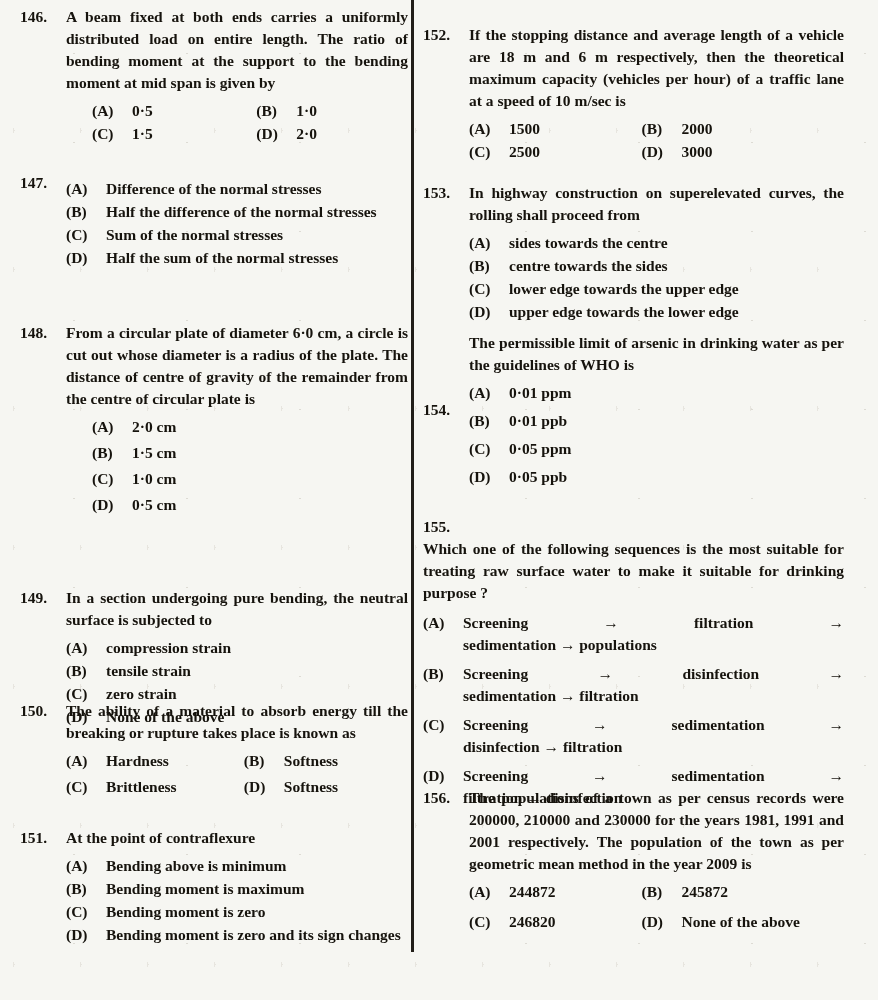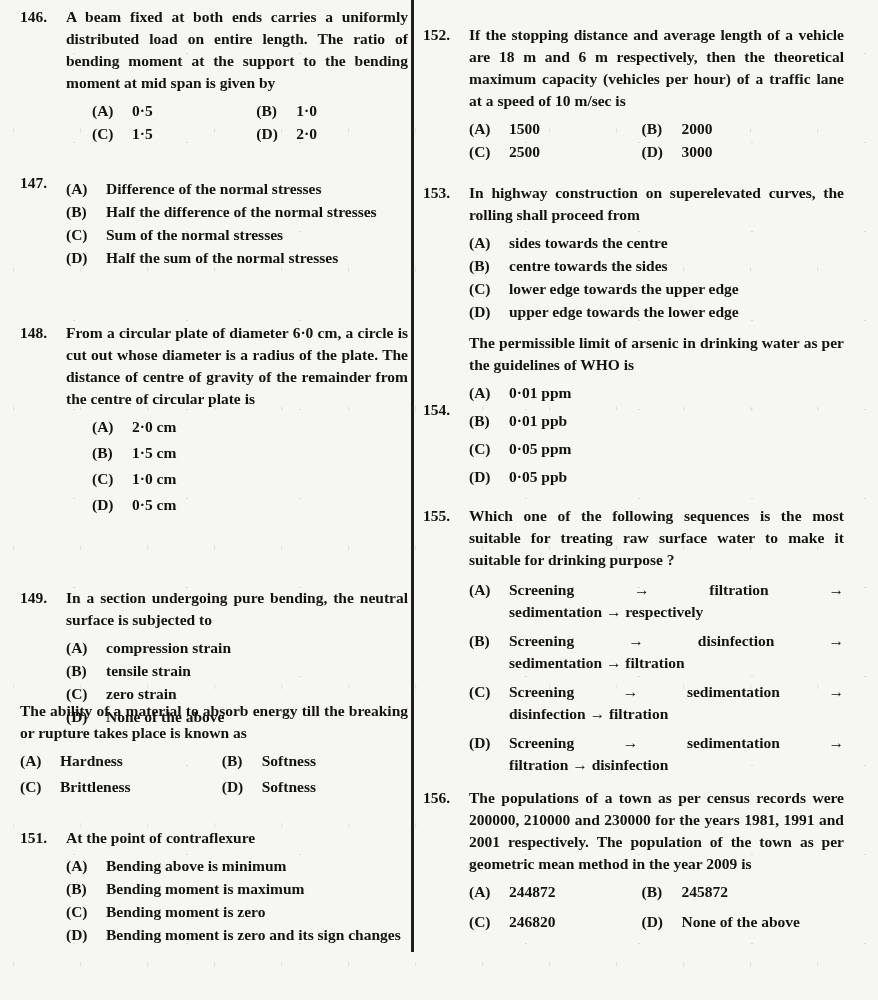--- a/index.html
+++ b/index.html
@@ -150,20 +150,21 @@
               <span class="opt-text">zero strain</span>
             </div>
             <div class="option">
               <span class="opt-label">(D)</span>
               <span class="opt-text">None of the above</span>
             </div>
           </div>
     </div>
   </div>
       <div class="question" style="top: 700px;">
+    <div class="q-num">150.</div>
     <div class="q-body">
       <div class="q-text">The ability of a material to absorb energy till the breaking or rupture takes place is known as</div>
       <div class="options grid normal">
             <div class="option">
               <span class="opt-label">(A)</span>
               <span class="opt-text">Hardness</span>
             </div>
             <div class="option">
               <span class="opt-label">(B)</span>
               <span class="opt-text">Softness</span>
@@ -270,30 +271,30 @@
               <span class="opt-label">(C)</span>
               <span class="opt-text">0·05 ppm</span>
             </div>
             <div class="option">
               <span class="opt-label">(D)</span>
               <span class="opt-text">0·05 ppb</span>
             </div>
           </div>
     </div>
   </div>
-      <div class="question" style="top: 505px;">
+      <div class="question" style="top: 516px; flex-direction: column;">
     <div class="q-num">155.</div>
     <div class="q-body">
       <div class="q-text">Which one of the following sequences is the most suitable for treating raw surface water to make it suitable for drinking purpose ?</div>
       <div class="options list blocks">
             <div class="option">
               <span class="opt-label">(A)</span>
               <span class="opt-text">
                 <div class="line1">Screening → filtration →</div>
-                <div class="line2">sedimentation → respectively</div>
+                <div class="line2">sedimentation → populations</div>
               </span>
             </div>
             <div class="option">
               <span class="opt-label">(B)</span>
               <span class="opt-text">
                 <div class="line1">Screening → disinfection →</div>
                 <div class="line2">sedimentation → filtration</div>
               </span>
             </div>
             <div class="option">

